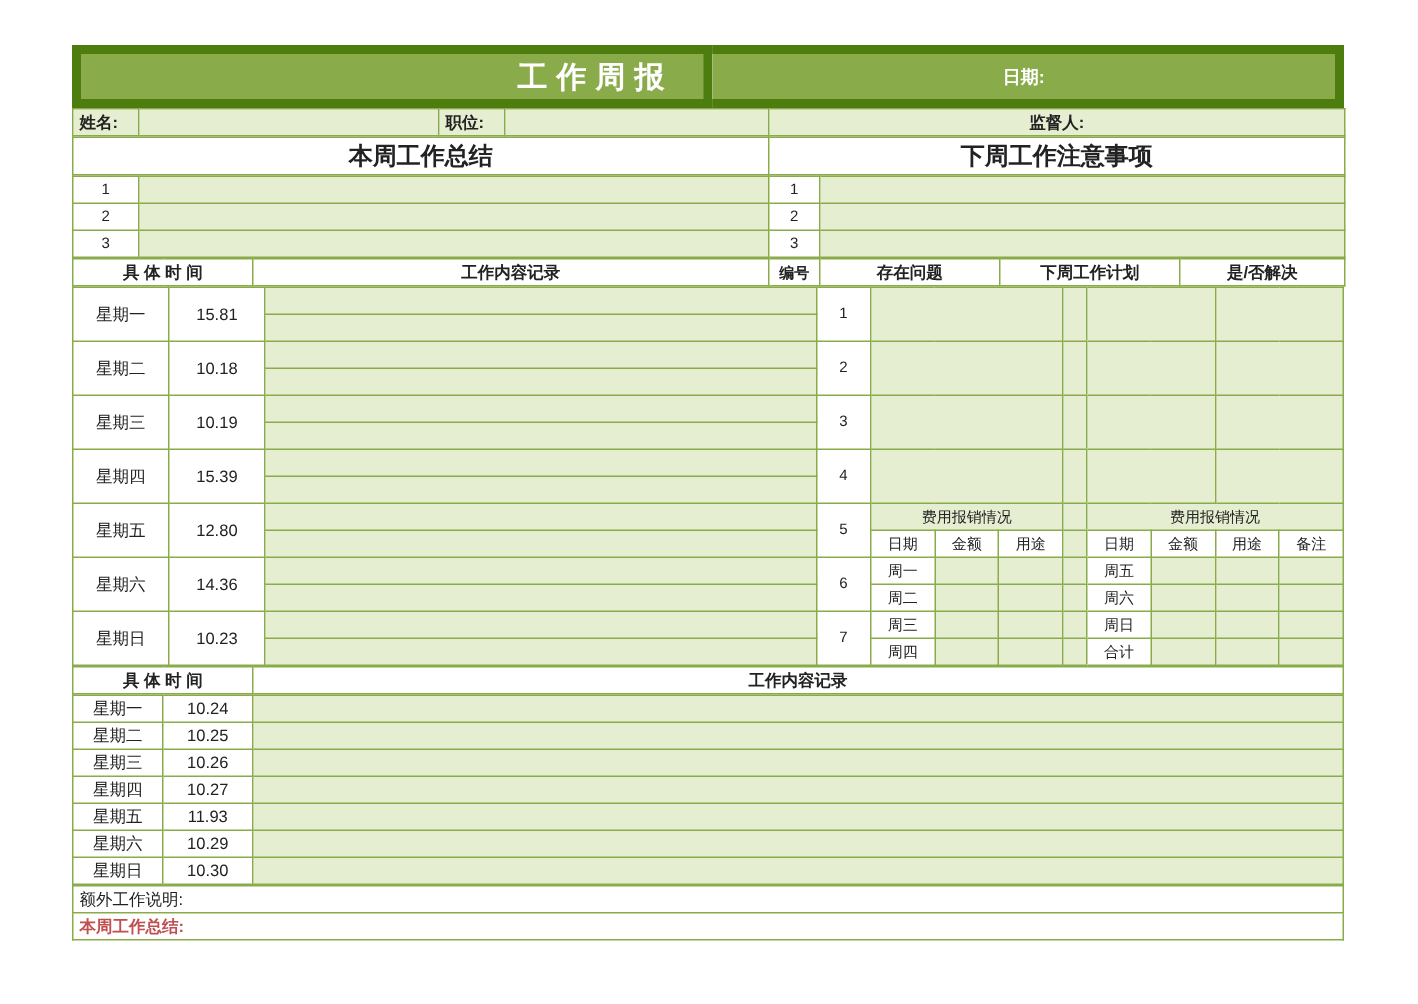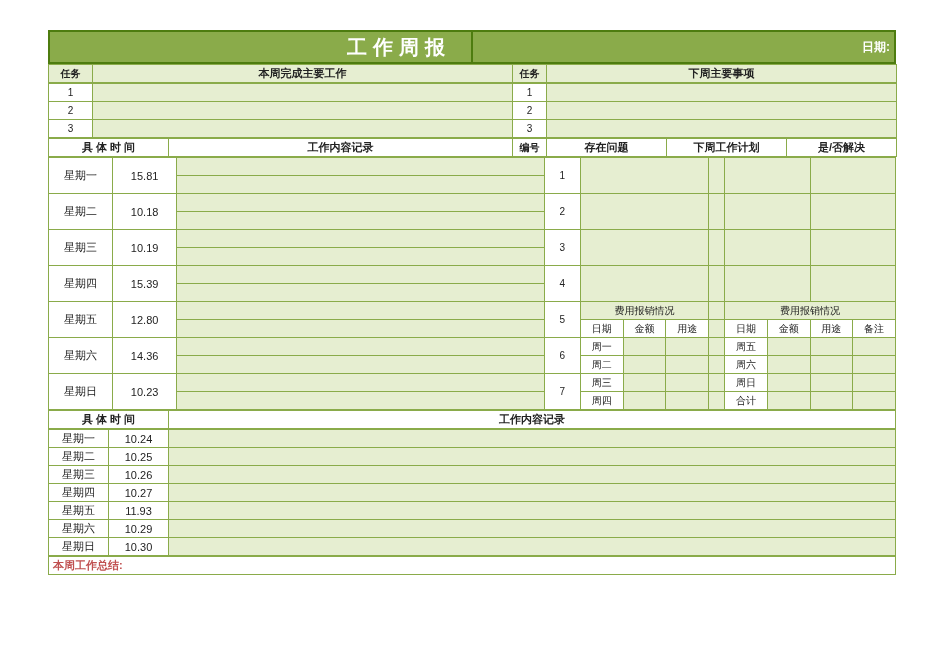--- a/index.html
+++ b/index.html
@@ -15,23 +15,23 @@
   td{border:1px solid #8aab4a;padding:1px 4px;height:15px;overflow:hidden;white-space:nowrap}
   .tall td{height:22px}
   .title-row td{height:28px}
   .center{text-align:center}
   .b{font-weight:bold}
   .big{font-size:16px}
   .mid{font-size:13px}
   .small{font-size:10px}
 
   
-  .titlebar td{border:2px solid #4d7c0f}
+  .titlebar td{border:6px solid #4d7c0f}
   .titlebar .main{font-size:20px;letter-spacing:6px;text-align:right;padding-right:20px}
-  .titlebar .date{font-size:12px;text-align:right;color:#fff}
+  .titlebar .date{font-size:12px;text-align:center;color:#fff}
 
 </style>
 </head>
 <body>
 
 <div class="page">
 <div class="sheet">
 
 <table class="titlebar title-row">
 <colgroup>
@@ -39,38 +39,52 @@
           <col style="width:50%">
         </colgroup>
 <tbody>
           <tr>
   <td class="hdr main">工作周报</td>
   <td class="hdr date">日期:</td>
 </tr>
 </tbody>
       </table>
 
-
-
 <table>
 <colgroup>
   <col style="width:44px">
-          <col style="width:420px">
-  <col style="width:34px">
-          <col style="width:350px">
+          <col style="width:200px">
+  <col style="width:44px">
+          <col style="width:176px">
+  <col style="width:384px">
 </colgroup>
 <tbody>
           <tr>
-  <td class="pale center b small">任务</td>
-  <td class="pale center b">本周完成主要工作</td>
-  <td class="pale center b small">任务</td>
-  <td class="pale center b">下周主要事项</td>
-</tr>
-</tbody>
-      </table>
+  <td class="pale b">姓名:</td>
+  <td class="pale"></td>
+  <td class="pale b">职位:</td>
+  <td class="pale"></td>
+  <td class="pale b center">监督人:</td>
+</tr>
+</tbody>
+      </table>
+
+<table class="tall">
+<colgroup>
+          <col style="width:464px">
+          <col style="width:384px">
+        </colgroup>
+<tbody>
+          <tr>
+  <td class="whitecell center b big">本周工作总结</td>
+  <td class="whitecell center b big">下周工作注意事项</td>
+</tr>
+</tbody>
+      </table>
+
 
 <table>
 <colgroup>
   <col style="width:44px">
           <col style="width:420px">
   <col style="width:34px">
           <col style="width:350px">
 </colgroup>
 <tbody>
           <tr>
@@ -320,20 +334,23 @@
 <tr>
             <td class="whitecell center">星期日</td>
             <td class="whitecell center">10.30</td>
             <td class="pale"></td>
           </tr>
 </tbody>
       </table>
 
 <table>
 <tbody>
+          <tr>
+            <td class="whitecell" style="color:#222">额外工作说明:</td>
+          </tr>
 <tr>
             <td class="whitecell b" style="color:#c05050">本周工作总结:</td>
           </tr>
 </tbody>
       </table>
 
 </div>
 </div>
 
 </body></html>

